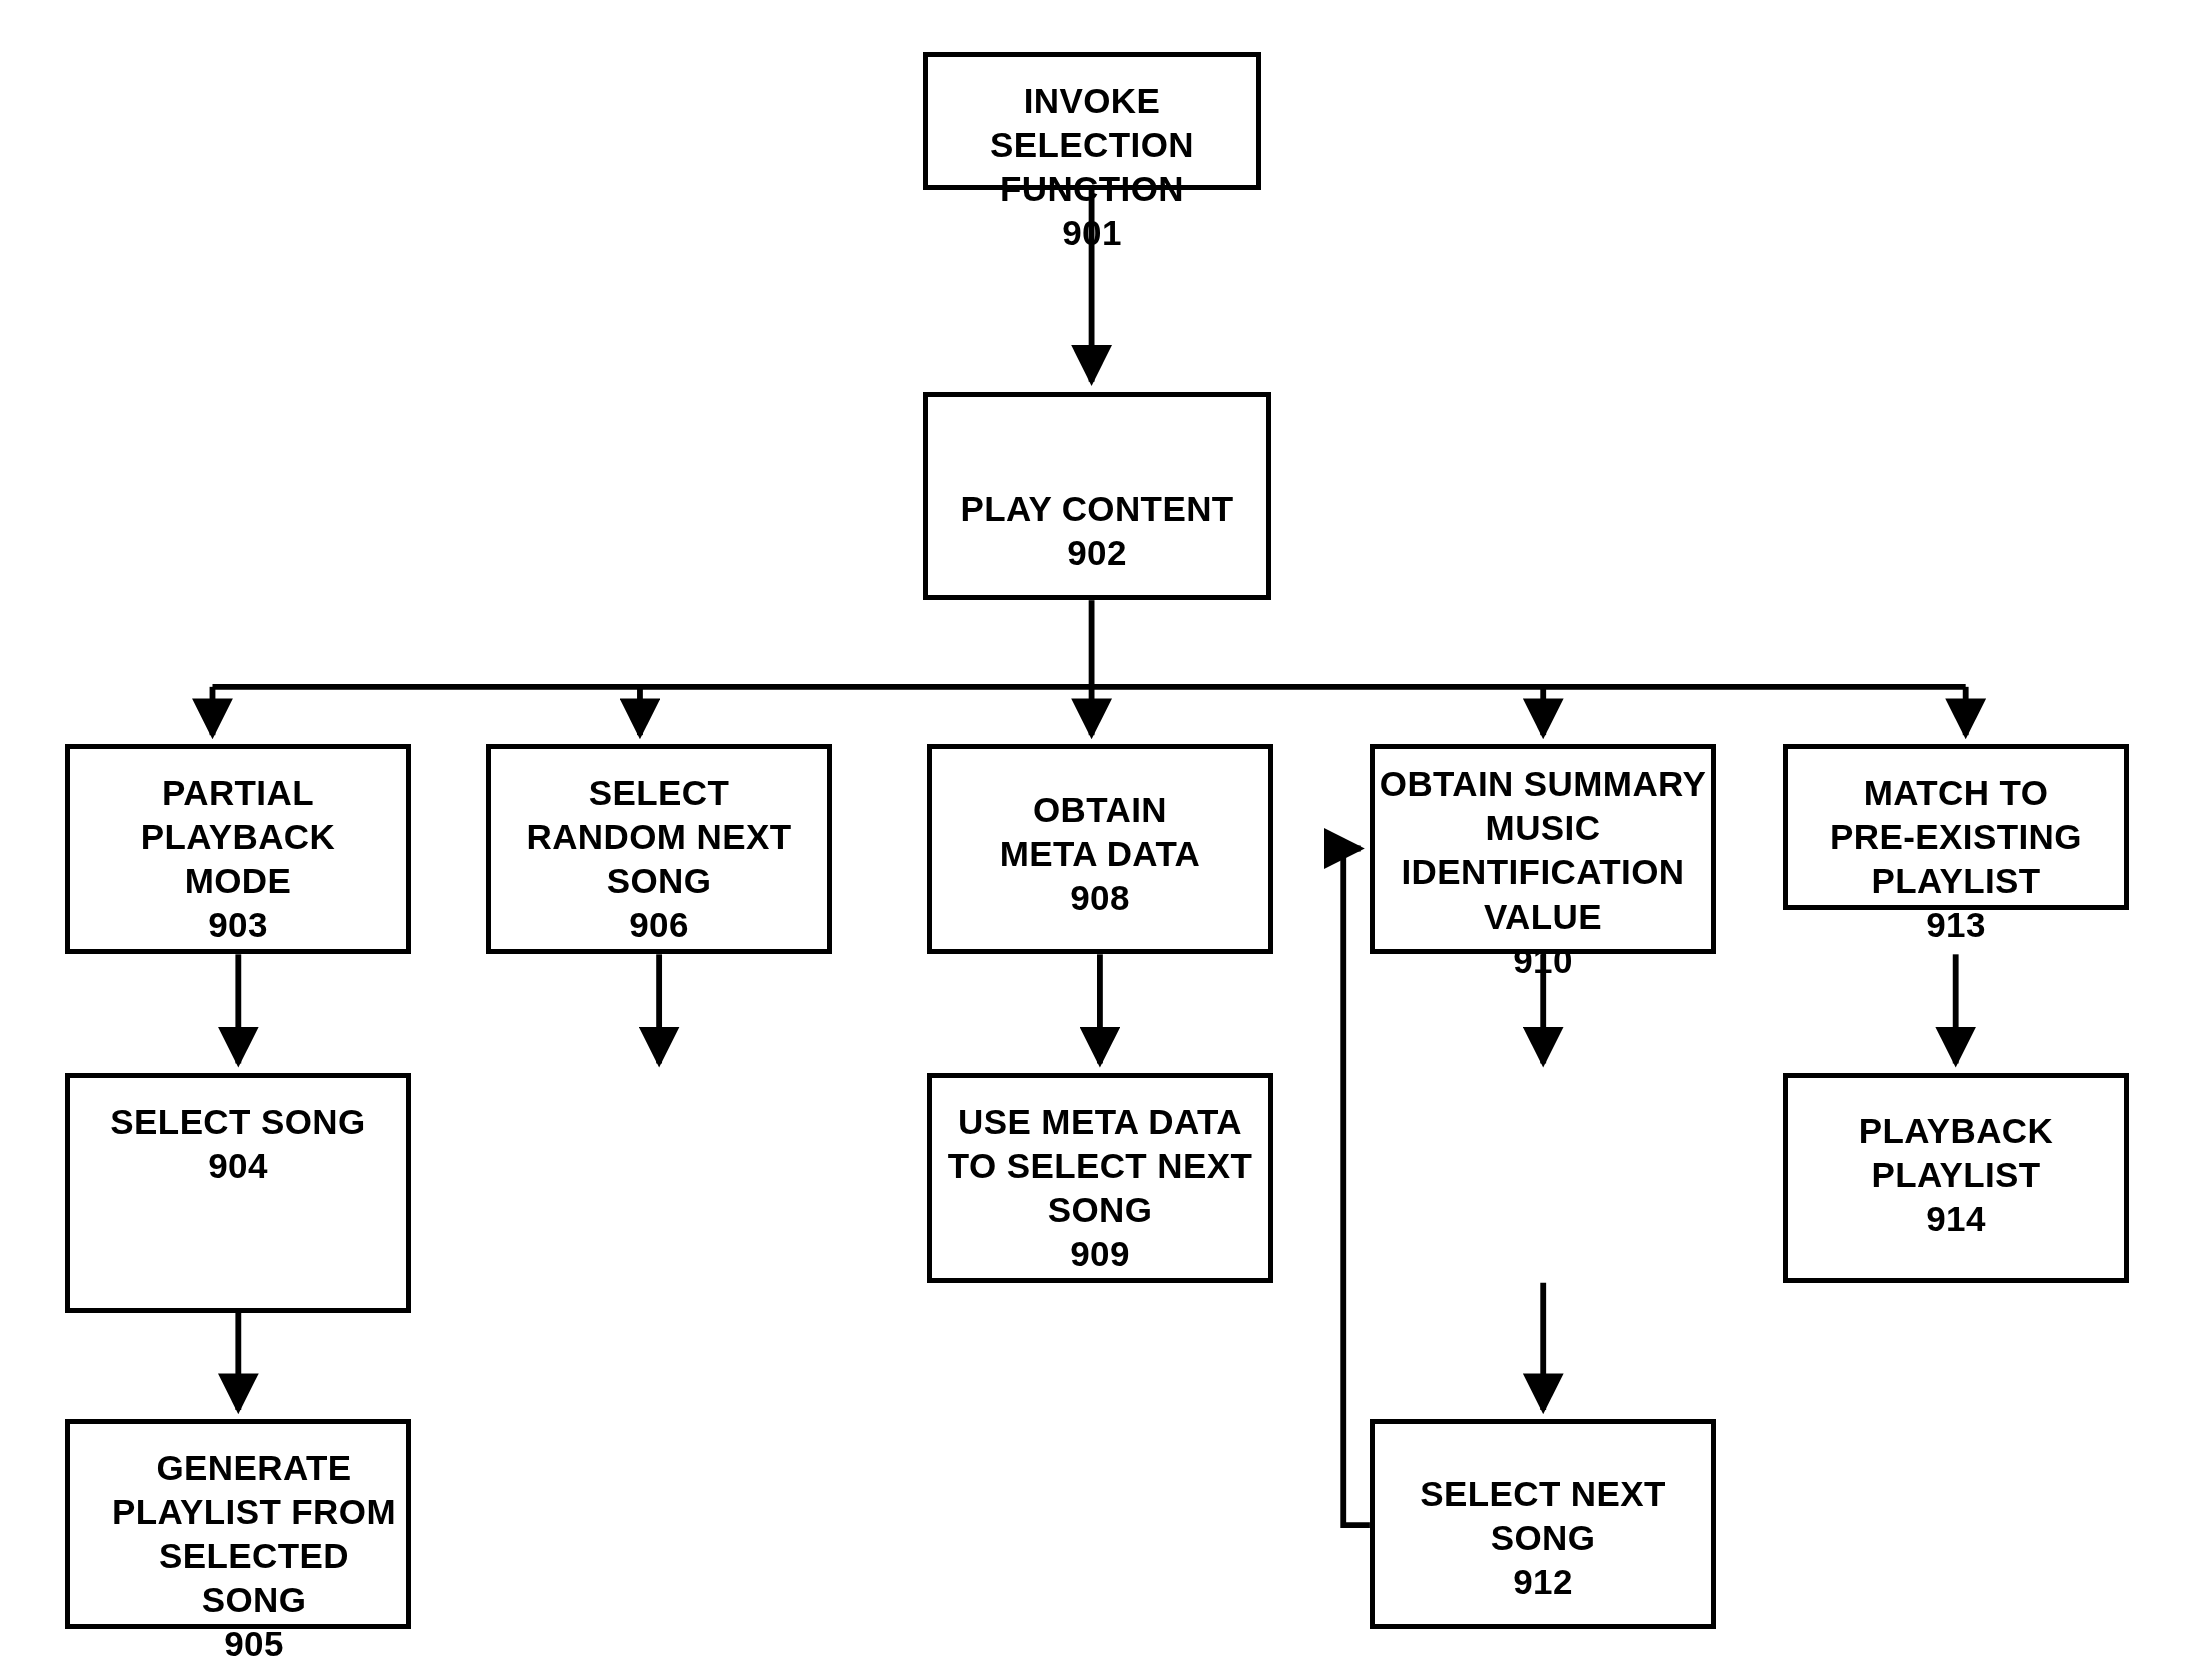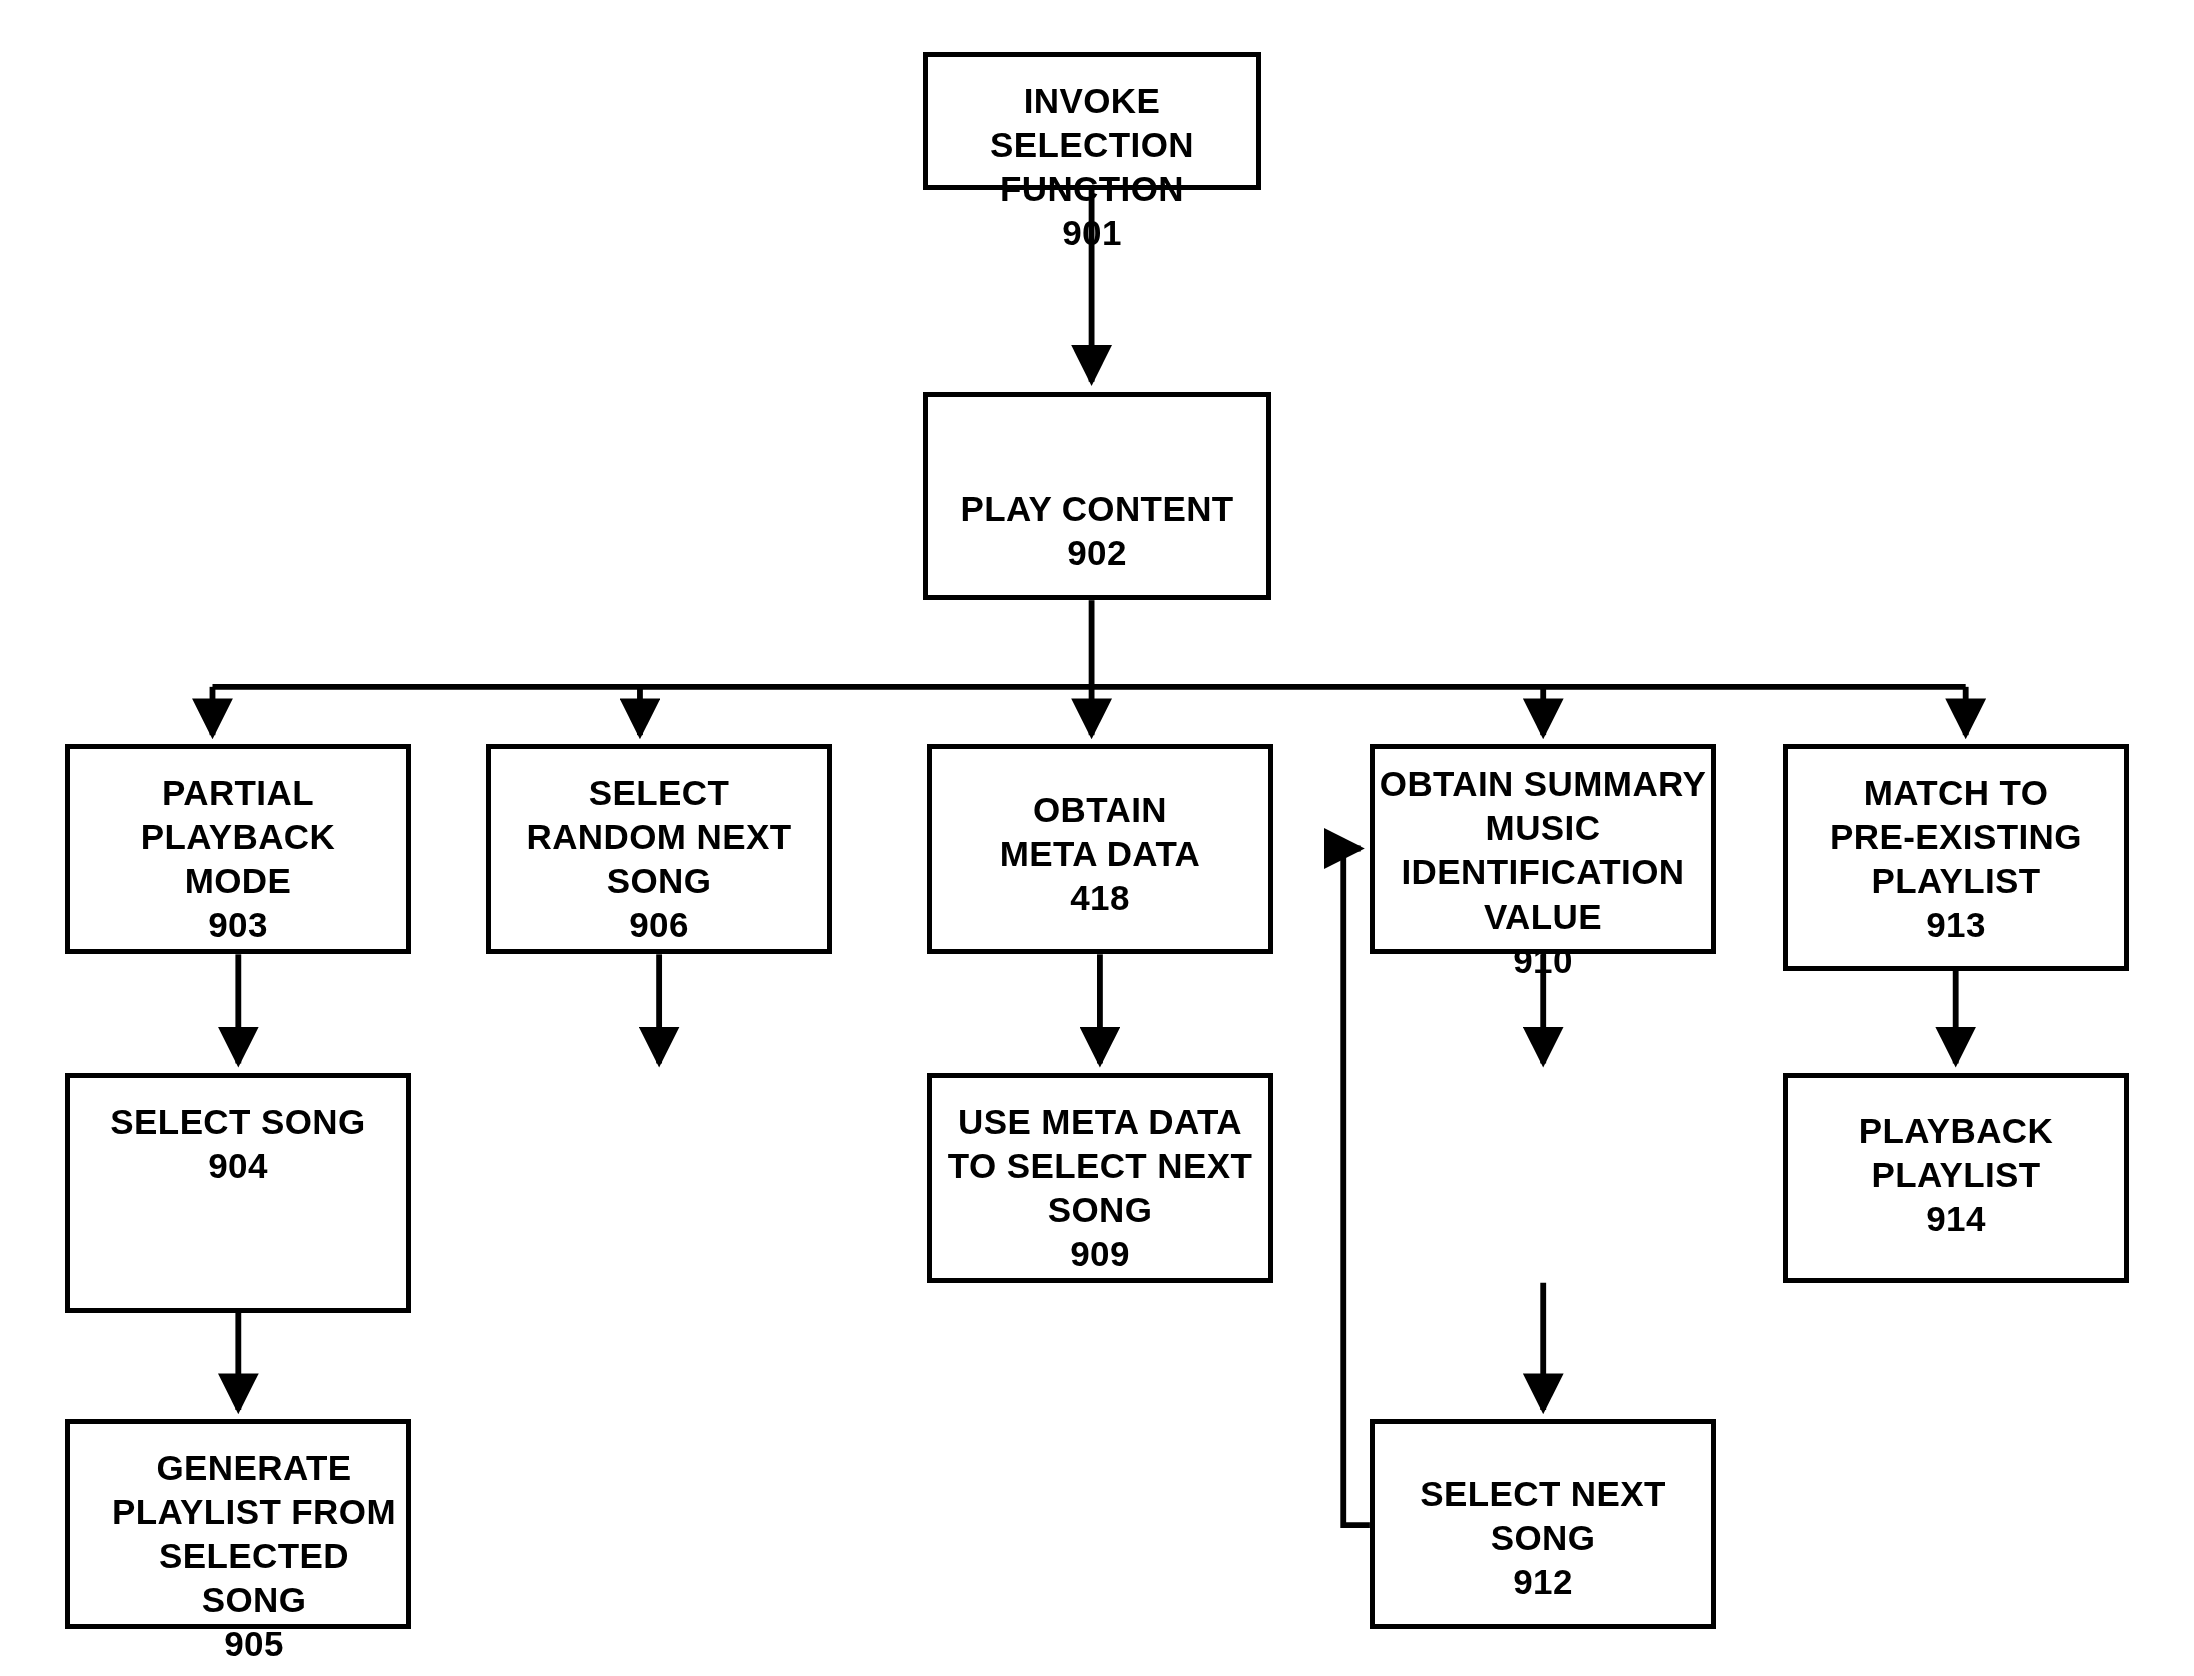--- a/index.html
+++ b/index.html
@@ -123,21 +123,21 @@
     <div class="node-label">SELECT
 RANDOM NEXT
 SONG
 906</div>
   </div>
 
 
   <div class="node" style="left:927px; top:744px; width:346px; height:210px; padding-top:39px;">
     <div class="node-label">OBTAIN
 META DATA
-418</div>
+908</div>
   </div>
 
   <div class="node" style="left:927px; top:1073px; width:346px; height:210px;">
     <div class="node-label">USE META DATA
 TO SELECT NEXT
 SONG
 909</div>
   </div>
 
   <div class="node" style="left:1370px; top:744px; width:346px; height:210px; padding-top:13.3px;">
@@ -148,21 +148,21 @@
 910</div>
   </div>
 
 
   <div class="node" style="left:1370px; top:1419px; width:346px; height:210px; padding-top:48px;">
     <div class="node-label">SELECT NEXT
 SONG
 912</div>
   </div>
 
-  <div class="node" style="left:1783px; top:744px; width:346px; height:227px;">
+  <div class="node" style="left:1783px; top:744px; width:346px; height:166px;">
     <div class="node-label">MATCH TO
 PRE-EXISTING
 PLAYLIST
 913</div>
   </div>
 
   <div class="node" style="left:1783px; top:1073px; width:346px; height:210px; padding-top:31px;">
     <div class="node-label">PLAYBACK
 PLAYLIST
 914</div>

